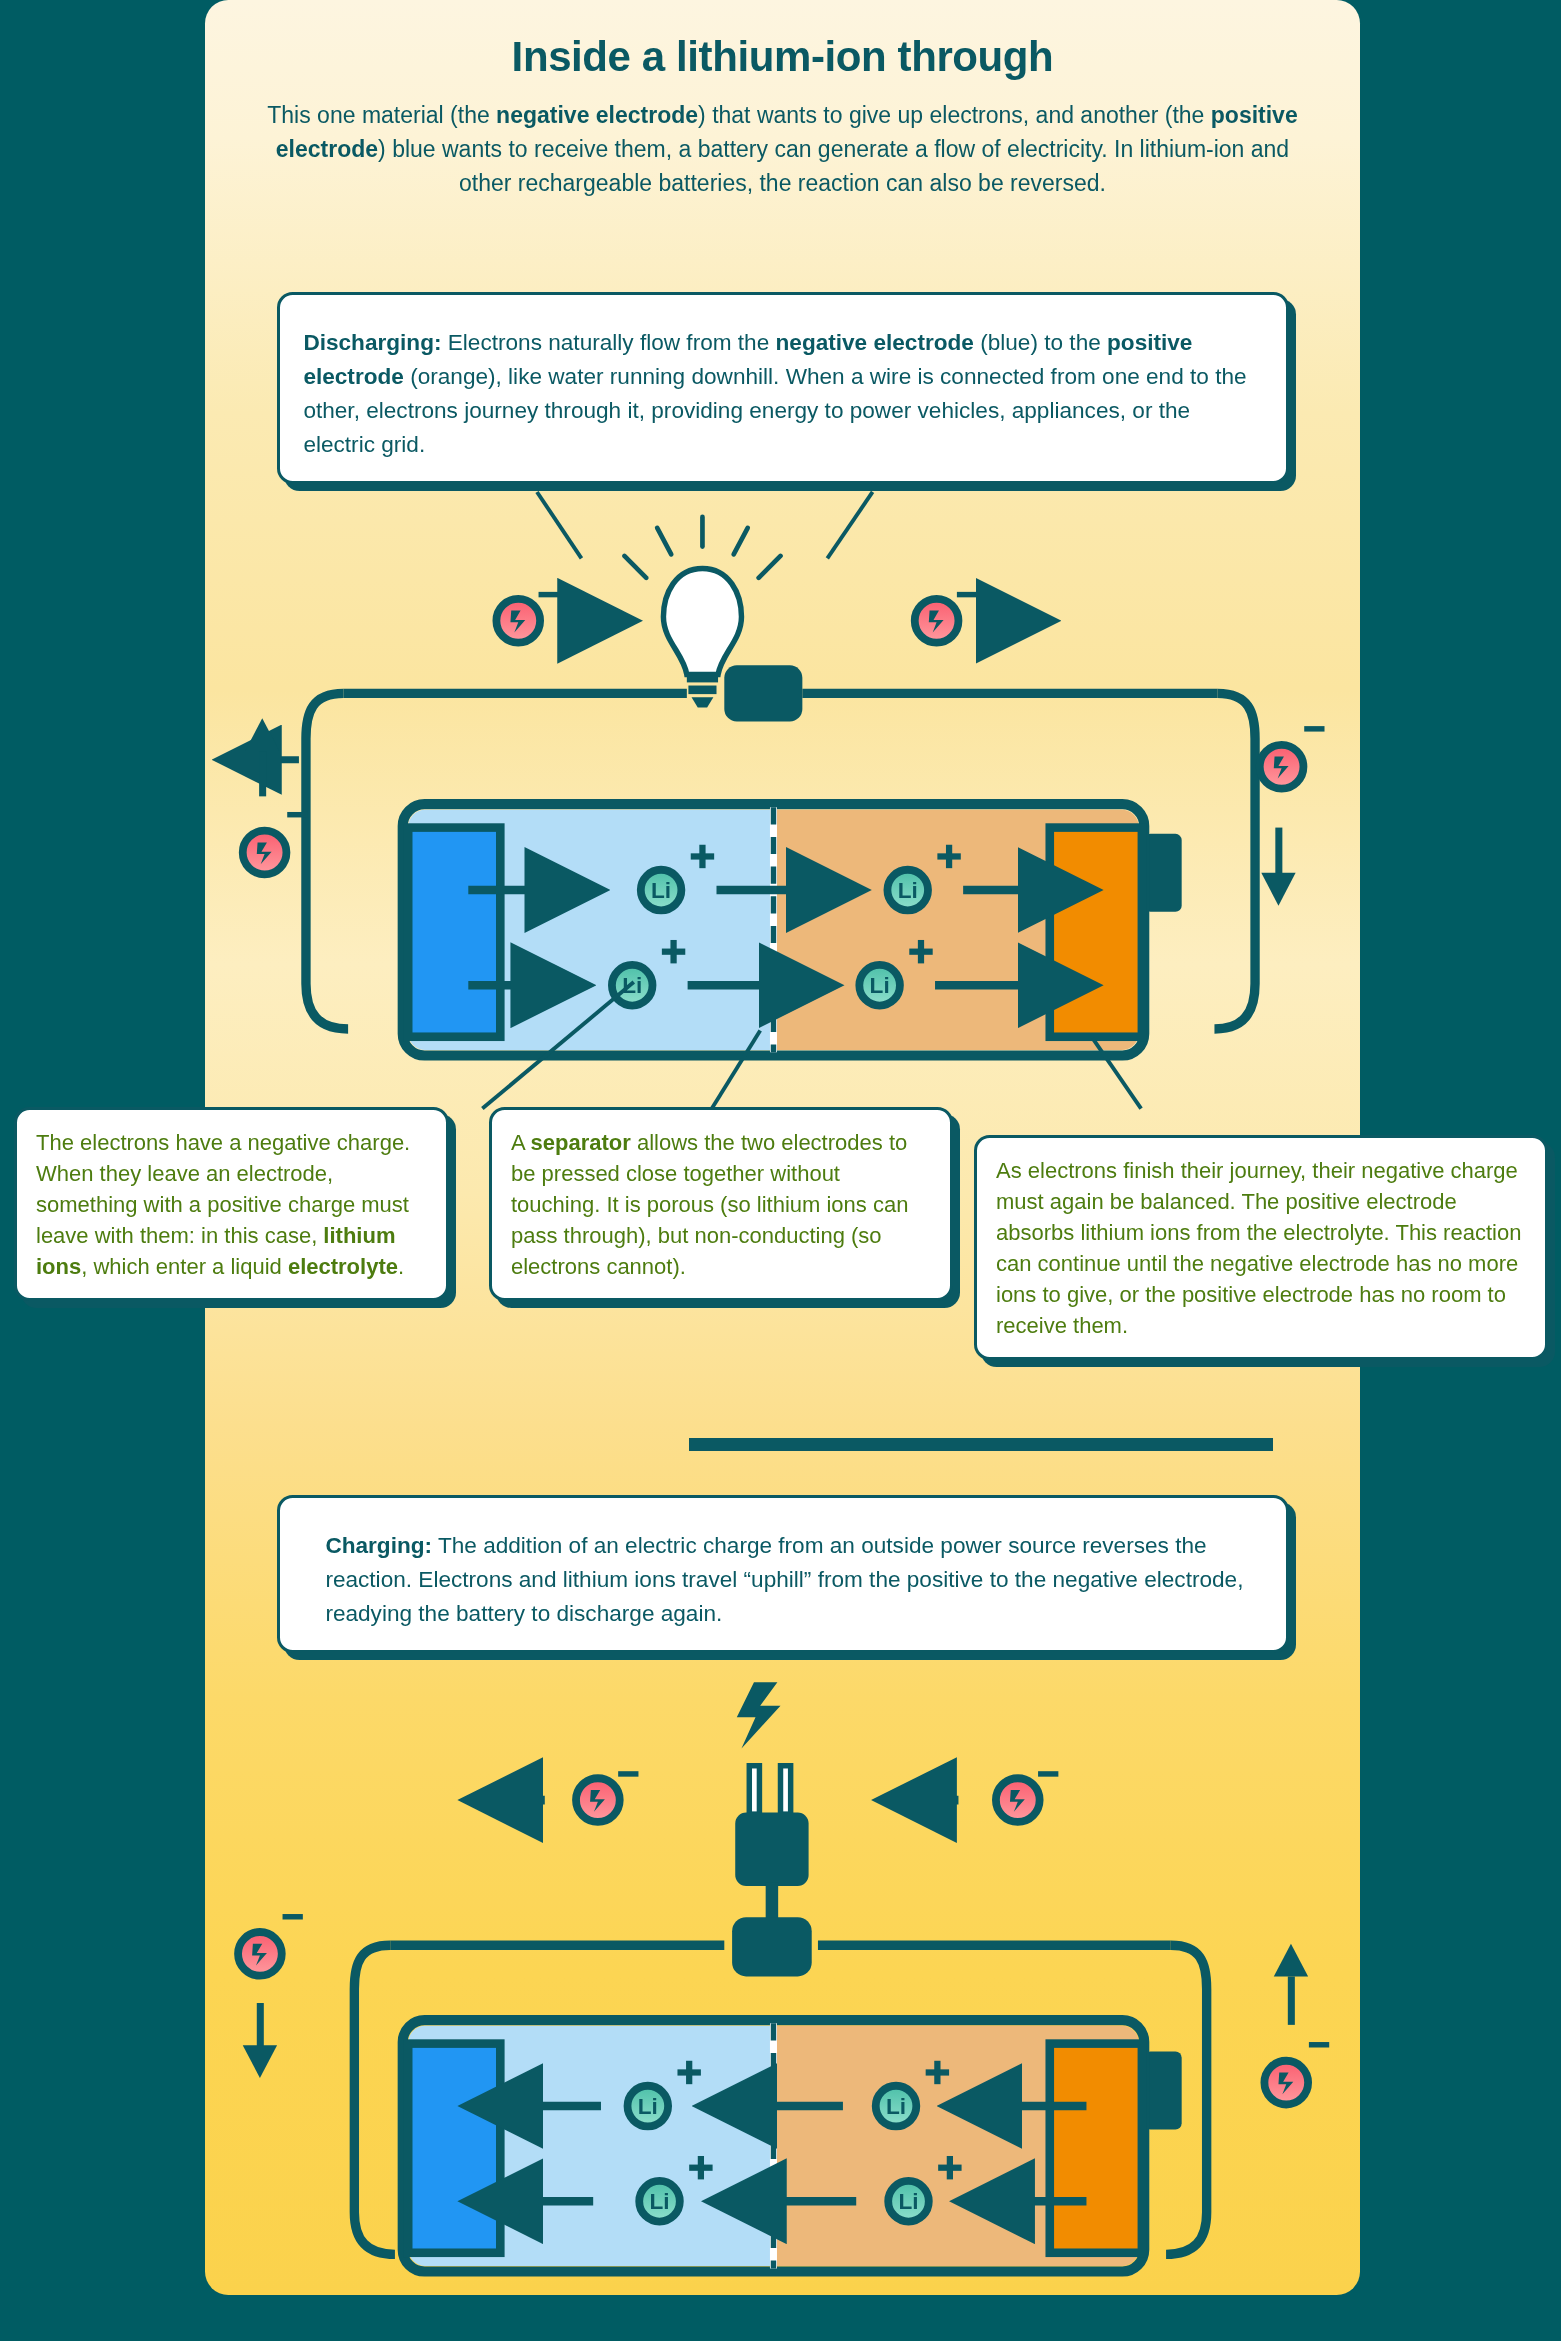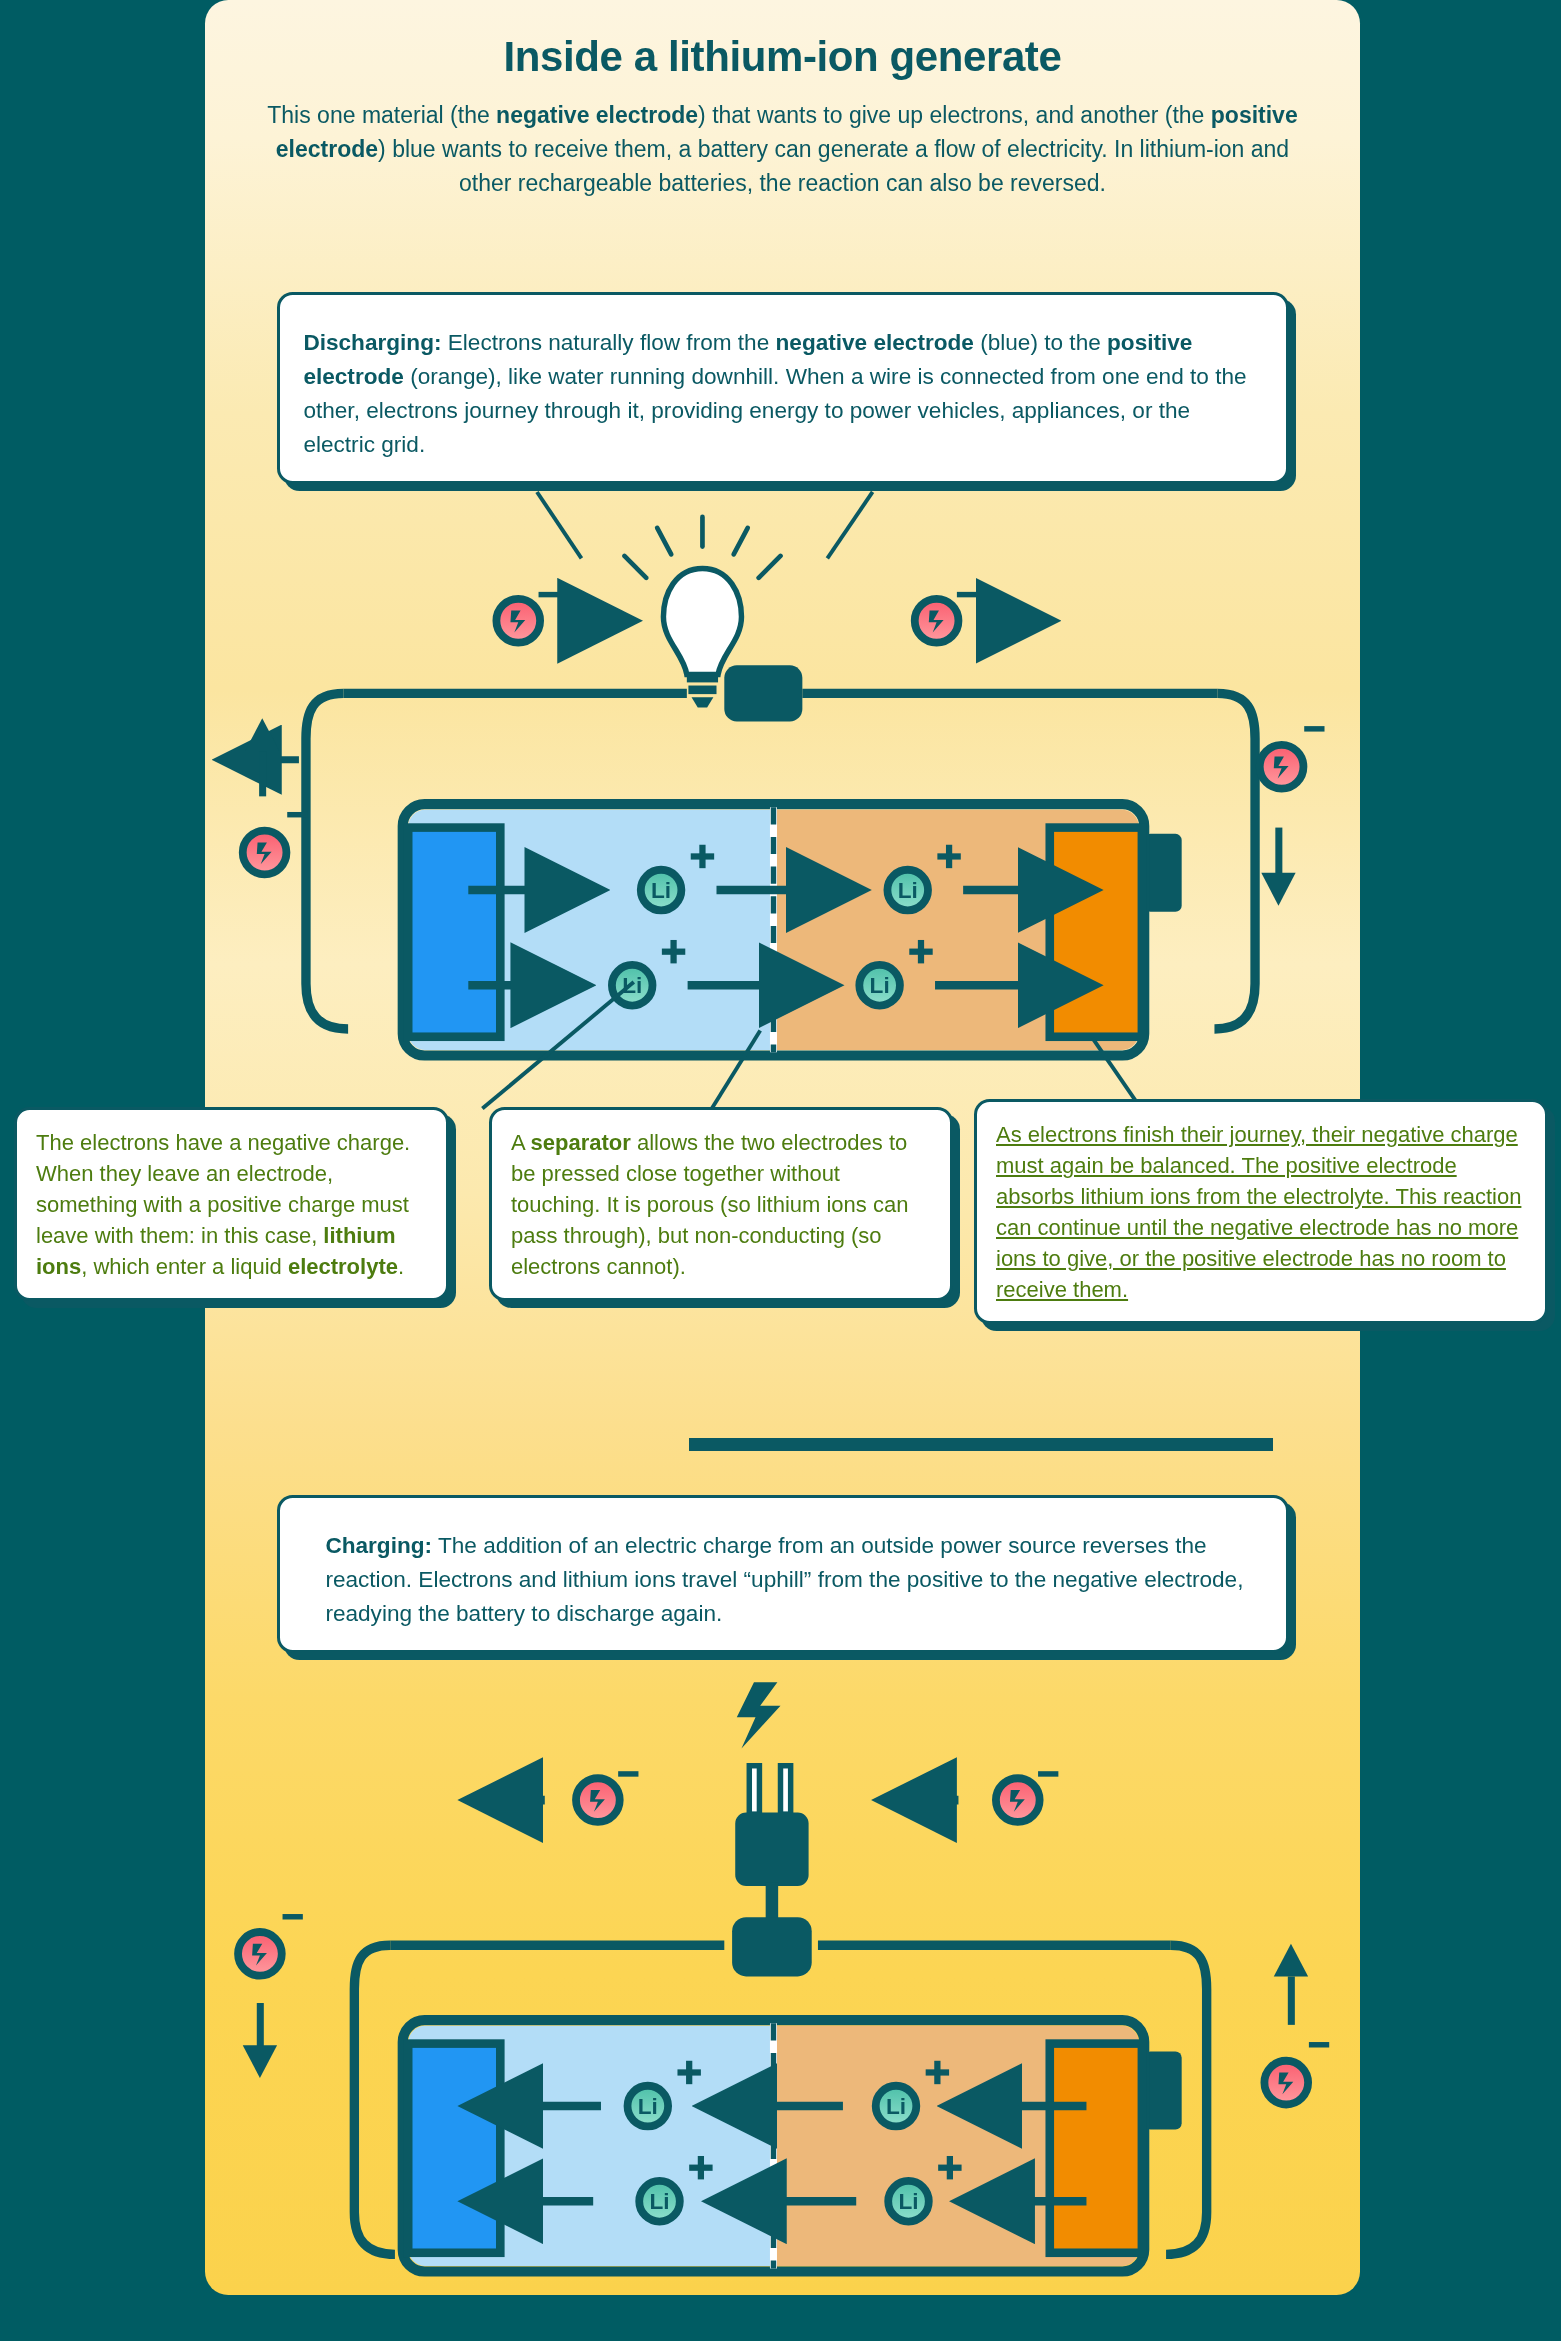--- a/index.html
+++ b/index.html
@@ -90,42 +90,42 @@
     color: #4d7c0f;
     font-size: 22px;
     line-height: 31px;
     z-index: 40;
   }
   .callout .txt { padding: 17px 17px 15.6px 19px; }
   .callout b { font-weight: 700; }
 
   #callout-electrons { left: 14px;   top: 1107px; width: 435px;  }
   #callout-separator { left: 489px;  top: 1107px; width: 464px;  }
-  #callout-positive  { left: 974px; top: 1099px; width: 574px; text-decoration: underline;  }
+  #callout-positive  { left: 974px; top: 1135px; width: 574px;  }
 
   
   #divider {
     position: absolute;
     left: 484px; top: 1438px;
     width: 584px; height: 12.5px;
     background: #0a5963;
     z-index: 5;
   }
 
   
   #art { position: absolute; left: 0; top: 0; width: 1561px; height: 2342px; z-index: 20; pointer-events: none; }
 </style>
 </head>
 <body>
 
 <div id="stage">
 
   <div id="card">
 
-    <h1 id="title">Inside a lithium-ion generate</h1>
+    <h1 id="title">Inside a lithium-ion through</h1>
 
     <p id="intro">
       <span>This one material (the </span><b>negative electrode</b><span>) that wants to give up electrons, and another (the </span><b>positive electrode</b><span>) blue wants to receive them, a battery can generate a flow of electricity. In lithium-ion and other rechargeable batteries, the reaction can also be reversed.</span>
     </p>
 
     <div class="tbox" id="box-discharge">
       <div class="txt">
         <b>Discharging:</b><span> Electrons naturally flow from the </span><b>negative electrode</b><span> (blue) to the </span><b>positive electrode</b><span> (orange), like water running downhill. When a wire is connected from one end to the other, electrons journey through it, providing energy to power vehicles, appliances, or the electric grid.</span>
       </div>
     </div>

